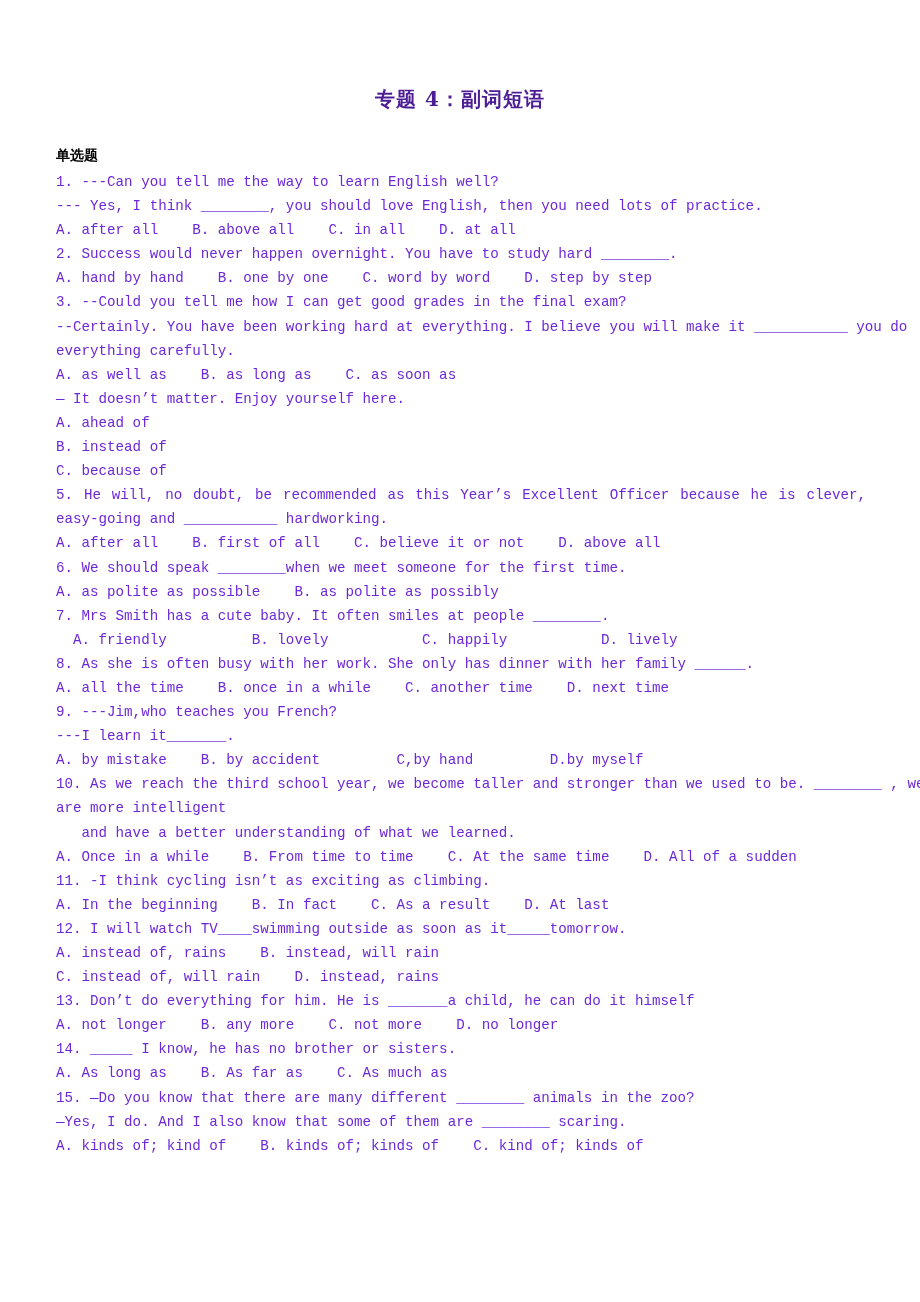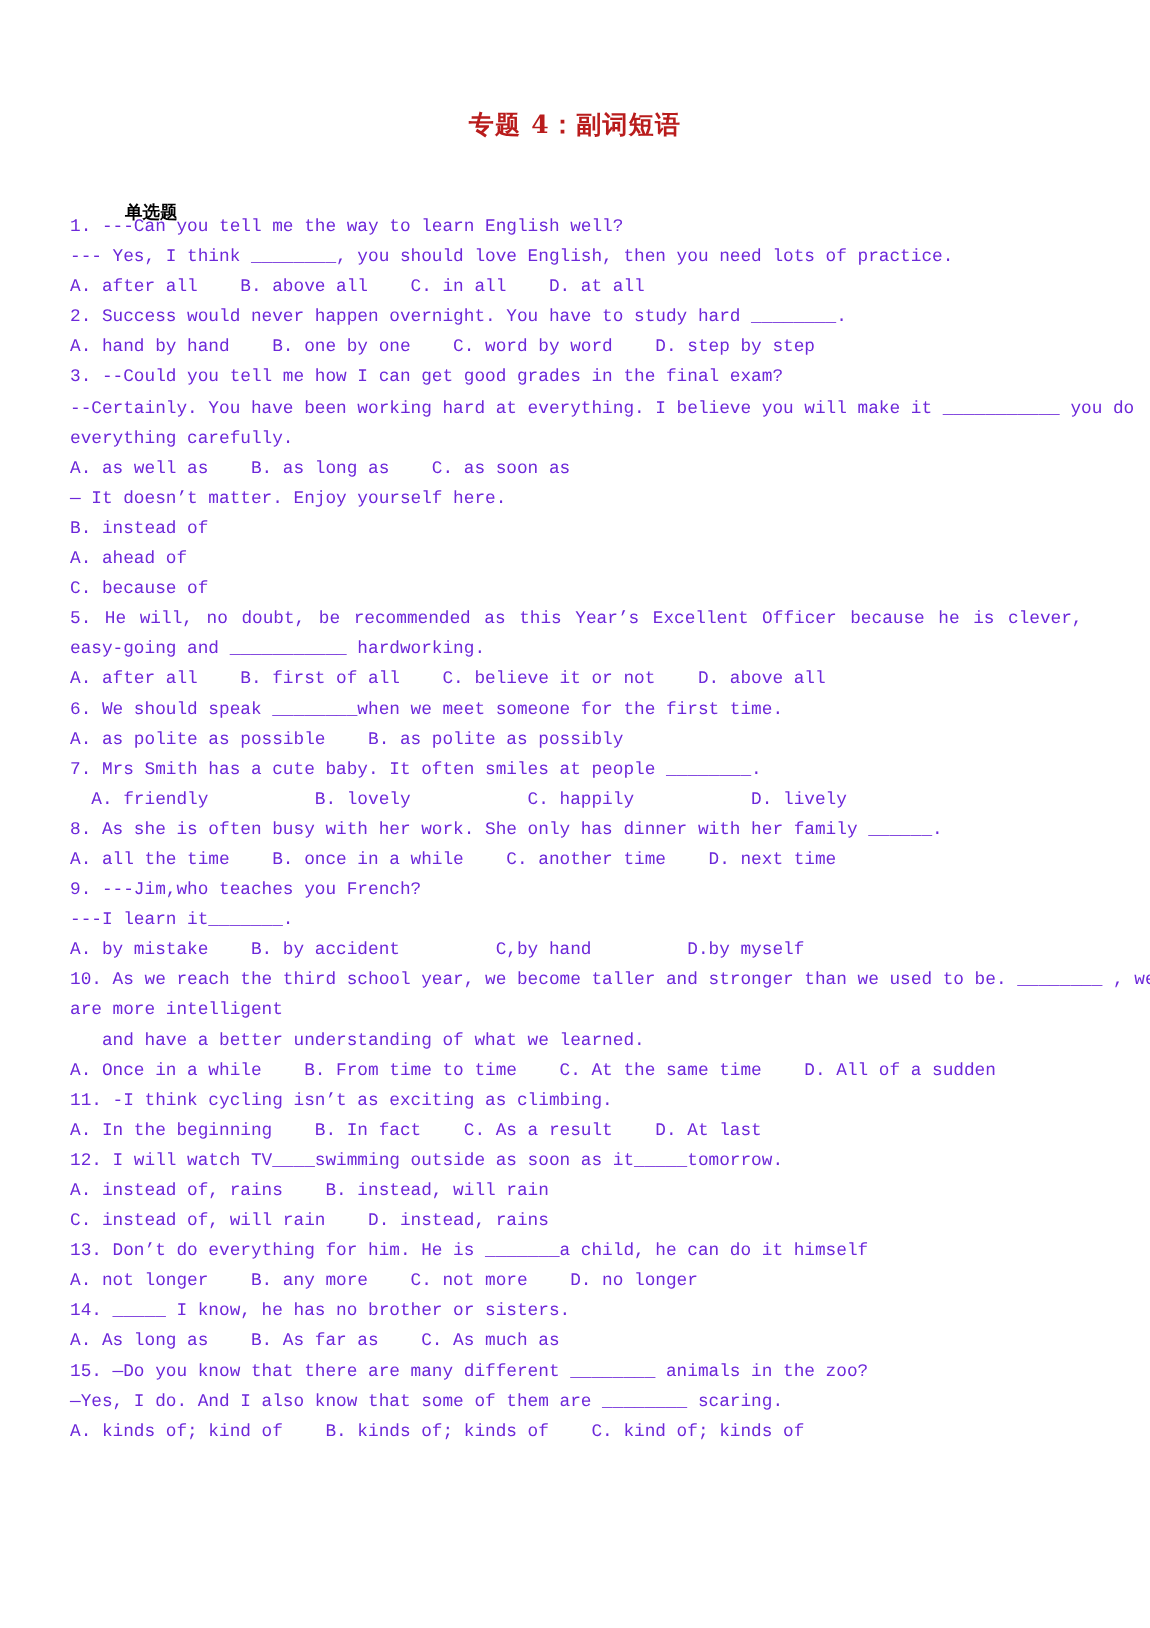--- a/index.html
+++ b/index.html
@@ -1,25 +1,25 @@
 <!DOCTYPE html>
 <html><head>
 <meta charset="utf-8">
 <style>
   html, body { margin: 0; padding: 0; background: #ffffff; }
   body { width: 920px; height: 1302px; position: relative; overflow: hidden; }
   .page { position: absolute; left: 0; top: 0; width: 920px; height: 1302px; background: #fff; }
   .title {
     position: absolute; left: 0; top: 86px; width: 920px; text-align: center;
     font-family: "DejaVu Serif", "Liberation Serif", serif;
-    font-size: 20px; font-weight: bold; color: #b91c1c; letter-spacing: 1px;
+    font-size: 20px; font-weight: bold; color: #4c1d95; letter-spacing: 1px;
   }
   .section-heading {
-    position: absolute; left: 56px; top: 161px;
-    font-family: "DejaVu Sans", sans-serif; font-size: 14px; font-weight: bold; color: #000; margin-left: 44px;
+    position: absolute; left: 56px; top: 147px;
+    font-family: "DejaVu Sans", sans-serif; font-size: 14px; font-weight: bold; color: #000;
   }
   .lines {
     position: absolute; left: 56px; top: 170px; width: 810px;
     font-family: "Liberation Mono", "DejaVu Sans Mono", monospace;
     font-size: 14.2px; color: #6d28d9; letter-spacing: 0;
   }
   .line { height: 24.1px; line-height: 24.1px; white-space: pre; overflow: visible; }
   .line.justify { white-space: normal; text-align: justify; text-align-last: justify; }
 </style>
 </head>
@@ -32,22 +32,22 @@
     <div class="line">1. ---Can you tell me the way to learn English well?</div>
     <div class="line">--- Yes, I think ________, you should love English, then you need lots of practice.</div>
     <div class="line">A. after all    B. above all    C. in all    D. at all</div>
     <div class="line">2. Success would never happen overnight. You have to study hard ________.</div>
     <div class="line">A. hand by hand    B. one by one    C. word by word    D. step by step</div>
     <div class="line">3. --Could you tell me how I can get good grades in the final exam?</div>
     <div class="line">--Certainly. You have been working hard at everything. I believe you will make it ___________ you do</div>
     <div class="line">everything carefully.</div>
     <div class="line">A. as well as    B. as long as    C. as soon as</div>
     <div class="line">— It doesn’t matter. Enjoy yourself here.</div>
+    <div class="line">A. ahead of</div>
     <div class="line">B. instead of</div>
-    <div class="line">A. ahead of</div>
     <div class="line">C. because of</div>
     <div class="line justify">5. He will, no doubt, be recommended as this Year’s Excellent Officer because he is clever,</div>
     <div class="line">easy-going and ___________ hardworking.</div>
     <div class="line">A. after all    B. first of all    C. believe it or not    D. above all</div>
     <div class="line">6. We should speak ________when we meet someone for the first time.</div>
     <div class="line">A. as polite as possible    B. as polite as possibly</div>
     <div class="line">7. Mrs Smith has a cute baby. It often smiles at people ________.</div>
     <div class="line">  A. friendly          B. lovely           C. happily           D. lively</div>
     <div class="line">8. As she is often busy with her work. She only has dinner with her family ______.</div>
     <div class="line">A. all the time    B. once in a while    C. another time    D. next time</div>

